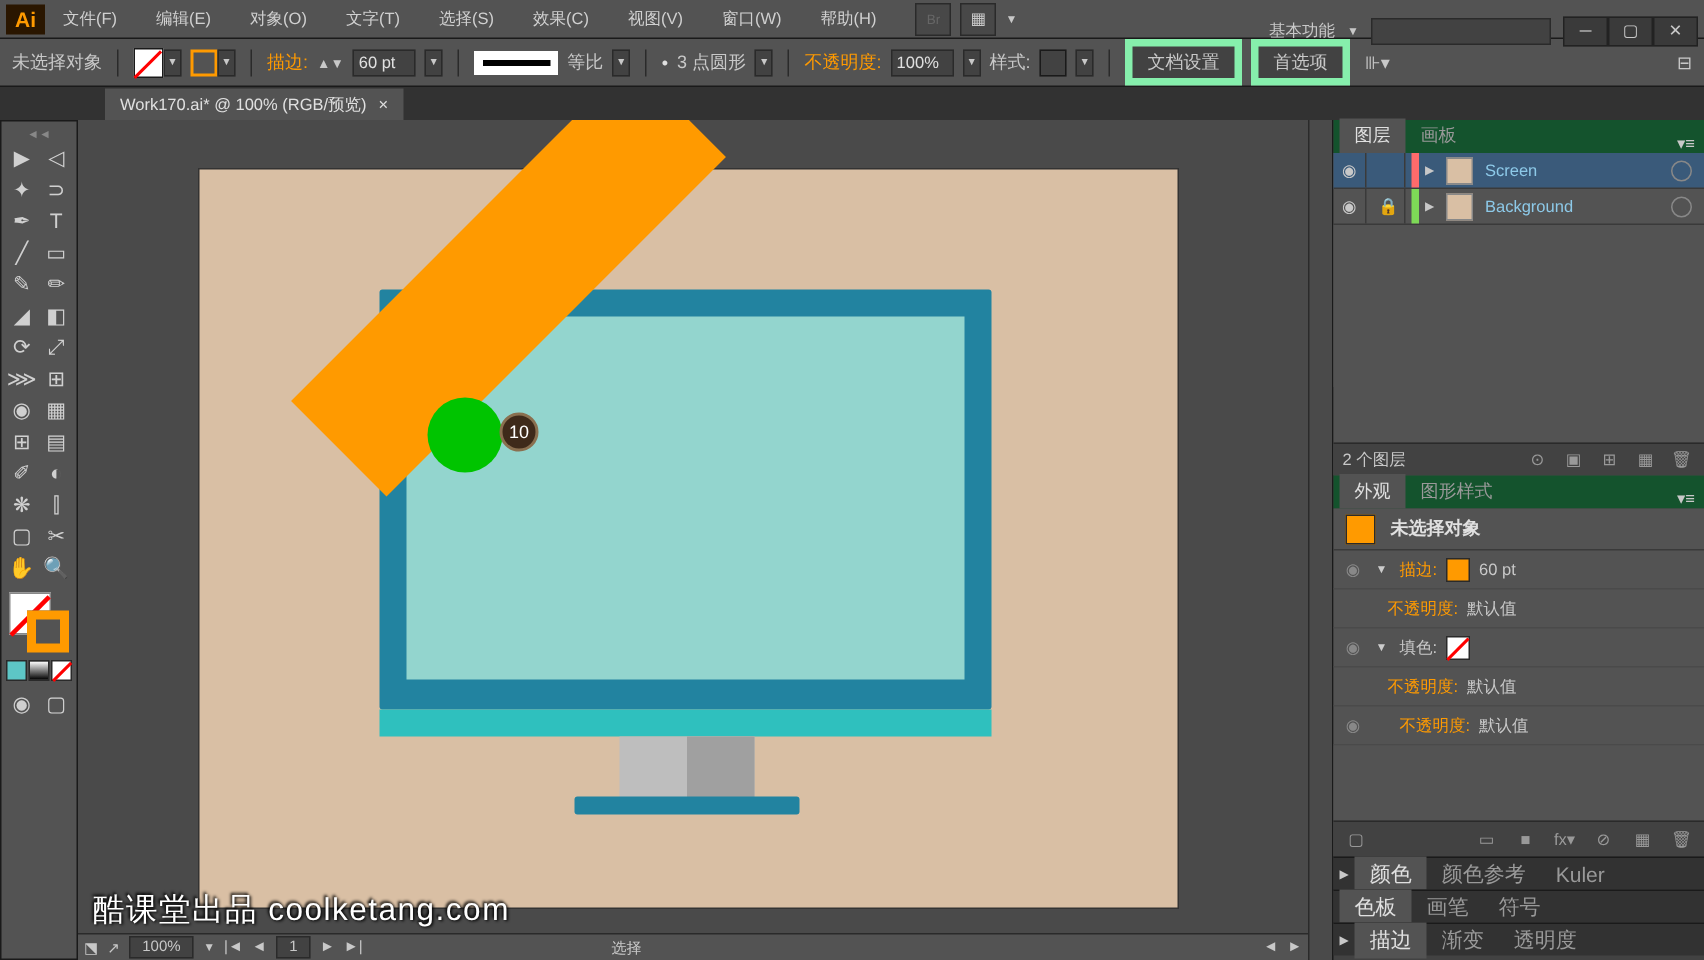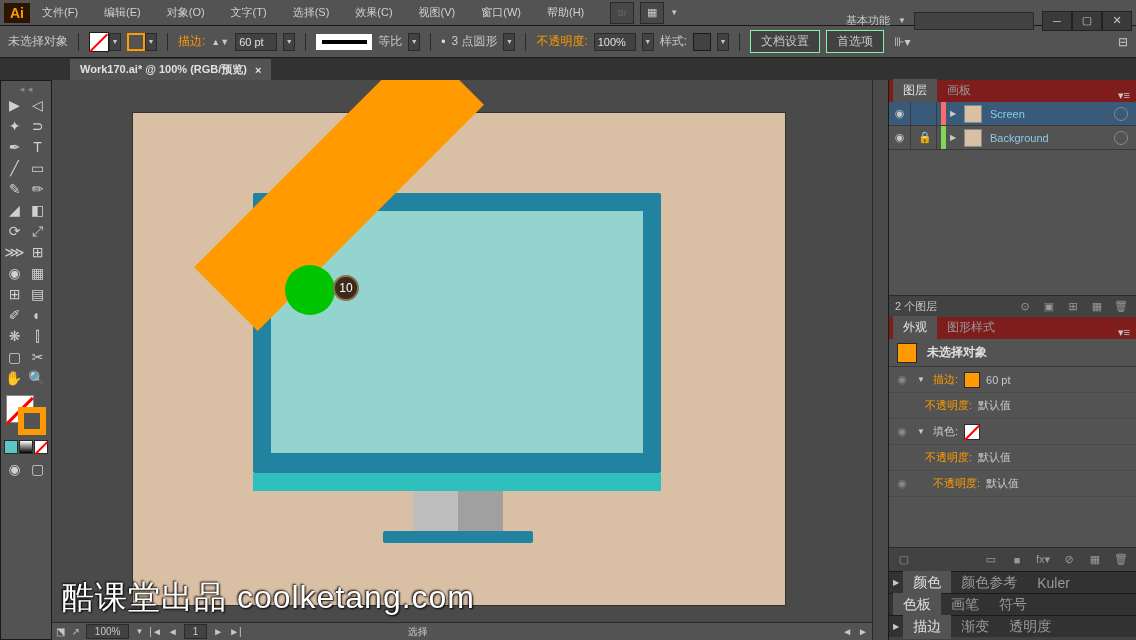--- a/index.html
+++ b/index.html
@@ -20,21 +20,21 @@
 .swatch-group { display: flex; align-items: center; }
 .swatch { width: 20px; height: 20px; border: 1px solid #1a1a1a; }
 .swatch.nofill { background: white; position: relative; }
 .swatch.nofill::after { content: ''; position: absolute; width: 140%; height: 2px; background: red; transform: rotate(-45deg); top: 50%; left: -20%; }
 .swatch.orange-border { border: 2px solid #ff9a00; background: #535353; width: 18px; height: 18px; }
 .dd-arrow { width: 12px; height: 18px; background: #424242; border: 1px solid #2a2a2a; display: flex; align-items: center; justify-content: center; font-size: 7px; }
 .input-num { width: 42px; height: 18px; background: #424242; border: 1px solid #2a2a2a; color: #e0e0e0; padding: 0 3px; font-size: 11px; }
 .stroke-preview { width: 56px; height: 16px; background: #fff; display: flex; align-items: center; justify-content: center; }
 .stroke-line { width: 80%; height: 4px; background: #000; }
 .doc-tab-bar { height: 22px; background: #323232; display: flex; align-items: end; padding-left: 70px; }
-.doc-tab { background: #535353; padding: 3px 10px; color: #e0e0e0; font-size: 11px; display: flex; align-items: center; gap: 8px; font-weight: bold; }
+.doc-tab { background: #535353; padding: 3px 10px; color: #e0e0e0; font-size: 11px; display: flex; align-items: center; gap: 8px; }
 .doc-close { font-size: 11px; cursor: pointer; }
 .main-area { display: flex; height: 560px; }
 .toolbox { width: 52px; background: #535353; border: 1px solid #1a1a1a; padding: 4px 2px; display: flex; flex-direction: column; gap: 1px; align-items: center; }
 .tool-row { display: flex; gap: 1px; }
 .tool-btn { width: 22px; height: 20px; display: flex; align-items: center; justify-content: center; color: #d0d0d0; cursor: pointer; font-size: 14px; }
 .fill-stroke-widget { margin-top: 6px; position: relative; width: 40px; height: 40px; }
 .fill-box-w { position: absolute; width: 28px; height: 28px; border: 1px solid #888; background: white; top: 0; left: 0; }
 .fill-box-w::after { content: ''; position: absolute; width: 140%; height: 3px; background: red; transform: rotate(-45deg); top: 50%; left: -20%; }
 .stroke-box-w { position: absolute; width: 28px; height: 28px; border: 6px solid #ff9a00; background: #535353; bottom: 0; right: 0; }
 .color-mode-row { display: flex; gap: 1px; margin-top: 4px; }
@@ -43,27 +43,27 @@
 .artboard { position: absolute; left: 80px; top: 32px; width: 654px; height: 494px; background: #D9BFA4; border: 1px solid #333; }
 .monitor-body { position: absolute; left: 120px; top: 80px; width: 408px; height: 280px; background: #2283A0; border-radius: 2px; }
 .monitor-screen { position: absolute; left: 18px; top: 18px; right: 18px; bottom: 20px; background: #93D5CE; }
 .monitor-base { position: absolute; left: 120px; top: 360px; width: 408px; height: 18px; background: #2FC0BE; }
 .monitor-stand { position: absolute; left: 280px; top: 378px; width: 90px; height: 44px; background: #BEBEBE; }
 .monitor-stand-shadow { position: absolute; left: 50%; top: 0; width: 50%; height: 100%; background: #A0A0A0; }
 .monitor-foot { position: absolute; left: 250px; top: 418px; width: 150px; height: 12px; background: #2283A0; border-radius: 2px; }
 .orange-bar { position: absolute; left: 46px; top: 28px; width: 320px; height: 90px; background: #FF9A00; transform: rotate(-45deg); transform-origin: center; }
 .green-circle { position: absolute; left: 152px; top: 152px; width: 50px; height: 50px; background: #00C400; border-radius: 50%; }
 .badge-10 { position: absolute; left: 200px; top: 162px; width: 26px; height: 26px; background: #3E2A1A; border: 2px solid #8a7050; border-radius: 50%; color: #fff; display: flex; align-items: center; justify-content: center; font-size: 12px; }
-.watermark { position: absolute; left: 10px; bottom: 20px; font-size: 32px; color: #fff; text-shadow: 1px 1px 2px #000, -1px -1px 2px #000; font-weight: 500; letter-spacing: 1px; }
+.watermark { position: absolute; left: 10px; bottom: 20px; font-size: 21px; color: #fff; text-shadow: 1px 1px 2px #000, -1px -1px 2px #000; font-weight: 500; letter-spacing: 1px; }
 .scroll-v { position: absolute; right: 0; top: 0; width: 16px; height: 100%; background: #4a4a4a; border-left: 1px solid #2a2a2a; }
 .scroll-h { position: absolute; bottom: 0; left: 0; right: 16px; height: 18px; background: #535353; border-top: 1px solid #2a2a2a; display: flex; align-items: center; padding: 0 4px; gap: 6px; font-size: 10px; }
 .zoom-val { background: #424242; border: 1px solid #2a2a2a; padding: 1px 8px; }
 .status-text { margin-left: 160px; }
 .right-panels { width: 248px; background: #424242; display: flex; flex-direction: column; border-left: 1px solid #1a1a1a; }
-.panel-tabs { height: 22px; background: #7f1d1d; display: flex; align-items: end; padding-left: 4px; }
+.panel-tabs { height: 22px; background: #14532d; display: flex; align-items: end; padding-left: 4px; }
 .panel-tab { padding: 3px 10px; color: #999; font-size: 12px; cursor: pointer; }
 .panel-tab.active { background: #535353; color: #e0e0e0; }
 .layers-panel { background: #535353; flex-shrink: 0; }
 .layer-row { height: 24px; display: flex; align-items: center; border-bottom: 1px solid #3a3a3a; gap: 4px; padding-right: 8px; }
 .layer-vis { width: 22px; height: 100%; border-right: 1px solid #3a3a3a; display: flex; align-items: center; justify-content: center; }
 .layer-lock { width: 22px; height: 100%; border-right: 1px solid #3a3a3a; display: flex; align-items: center; justify-content: center; }
 .layer-color { width: 5px; height: 100%; }
 .layer-expand { width: 10px; font-size: 8px; }
 .layer-thumb { width: 18px; height: 18px; border: 1px solid #888; background: #D9BFA4; }
 .layer-name { flex: 1; padding-left: 4px; color: #8DC9E8; }
@@ -76,21 +76,21 @@
 .app-header { height: 28px; display: flex; align-items: center; padding: 0 8px; gap: 10px; border-bottom: 1px solid #3a3a3a; }
 .app-sw { width: 20px; height: 20px; background: #ff9a00; border: 1px solid #2a2a2a; }
 .app-title { font-weight: bold; color: #e0e0e0; font-size: 12px; }
 .app-row { height: 26px; display: flex; align-items: center; padding: 0 4px; gap: 6px; border-bottom: 1px solid #4a4a4a; }
 .app-vis { width: 18px; display: flex; justify-content: center; color: #888; }
 .app-expand { width: 10px; font-size: 8px; color: #ccc; }
 .app-label { color: #ff9a00; }
 .app-label-plain { color: #c8c8c8; }
 .app-sw-sm { width: 16px; height: 16px; border: 1px solid #2a2a2a; }
 .app-footer { height: 24px; background: #424242; border-top: 1px solid #2a2a2a; display: flex; align-items: center; padding: 0 6px; gap: 8px; }
-.btn-box { padding: 2px 10px; background: #424242; border: 1px solid #86efac; cursor: pointer; }
+.btn-box { padding: 2px 10px; background: #424242; border: 5px solid #86efac; cursor: pointer; }
 .collapsed-panel { height: 22px; background: #323232; display: flex; align-items: center; padding-left: 4px; border-top: 1px solid #1a1a1a; }
 .collapsed-panel .panel-tab { font-size: 14px; }
 .divider-v { width: 1px; height: 18px; background: #2a2a2a; margin: 0 4px; }
 .layer-row.active { background: #3a5a7a; }
 .spacer-flex { flex: 1; }
 </style>
 </head>
 <body>
 
 <div class="menubar">

